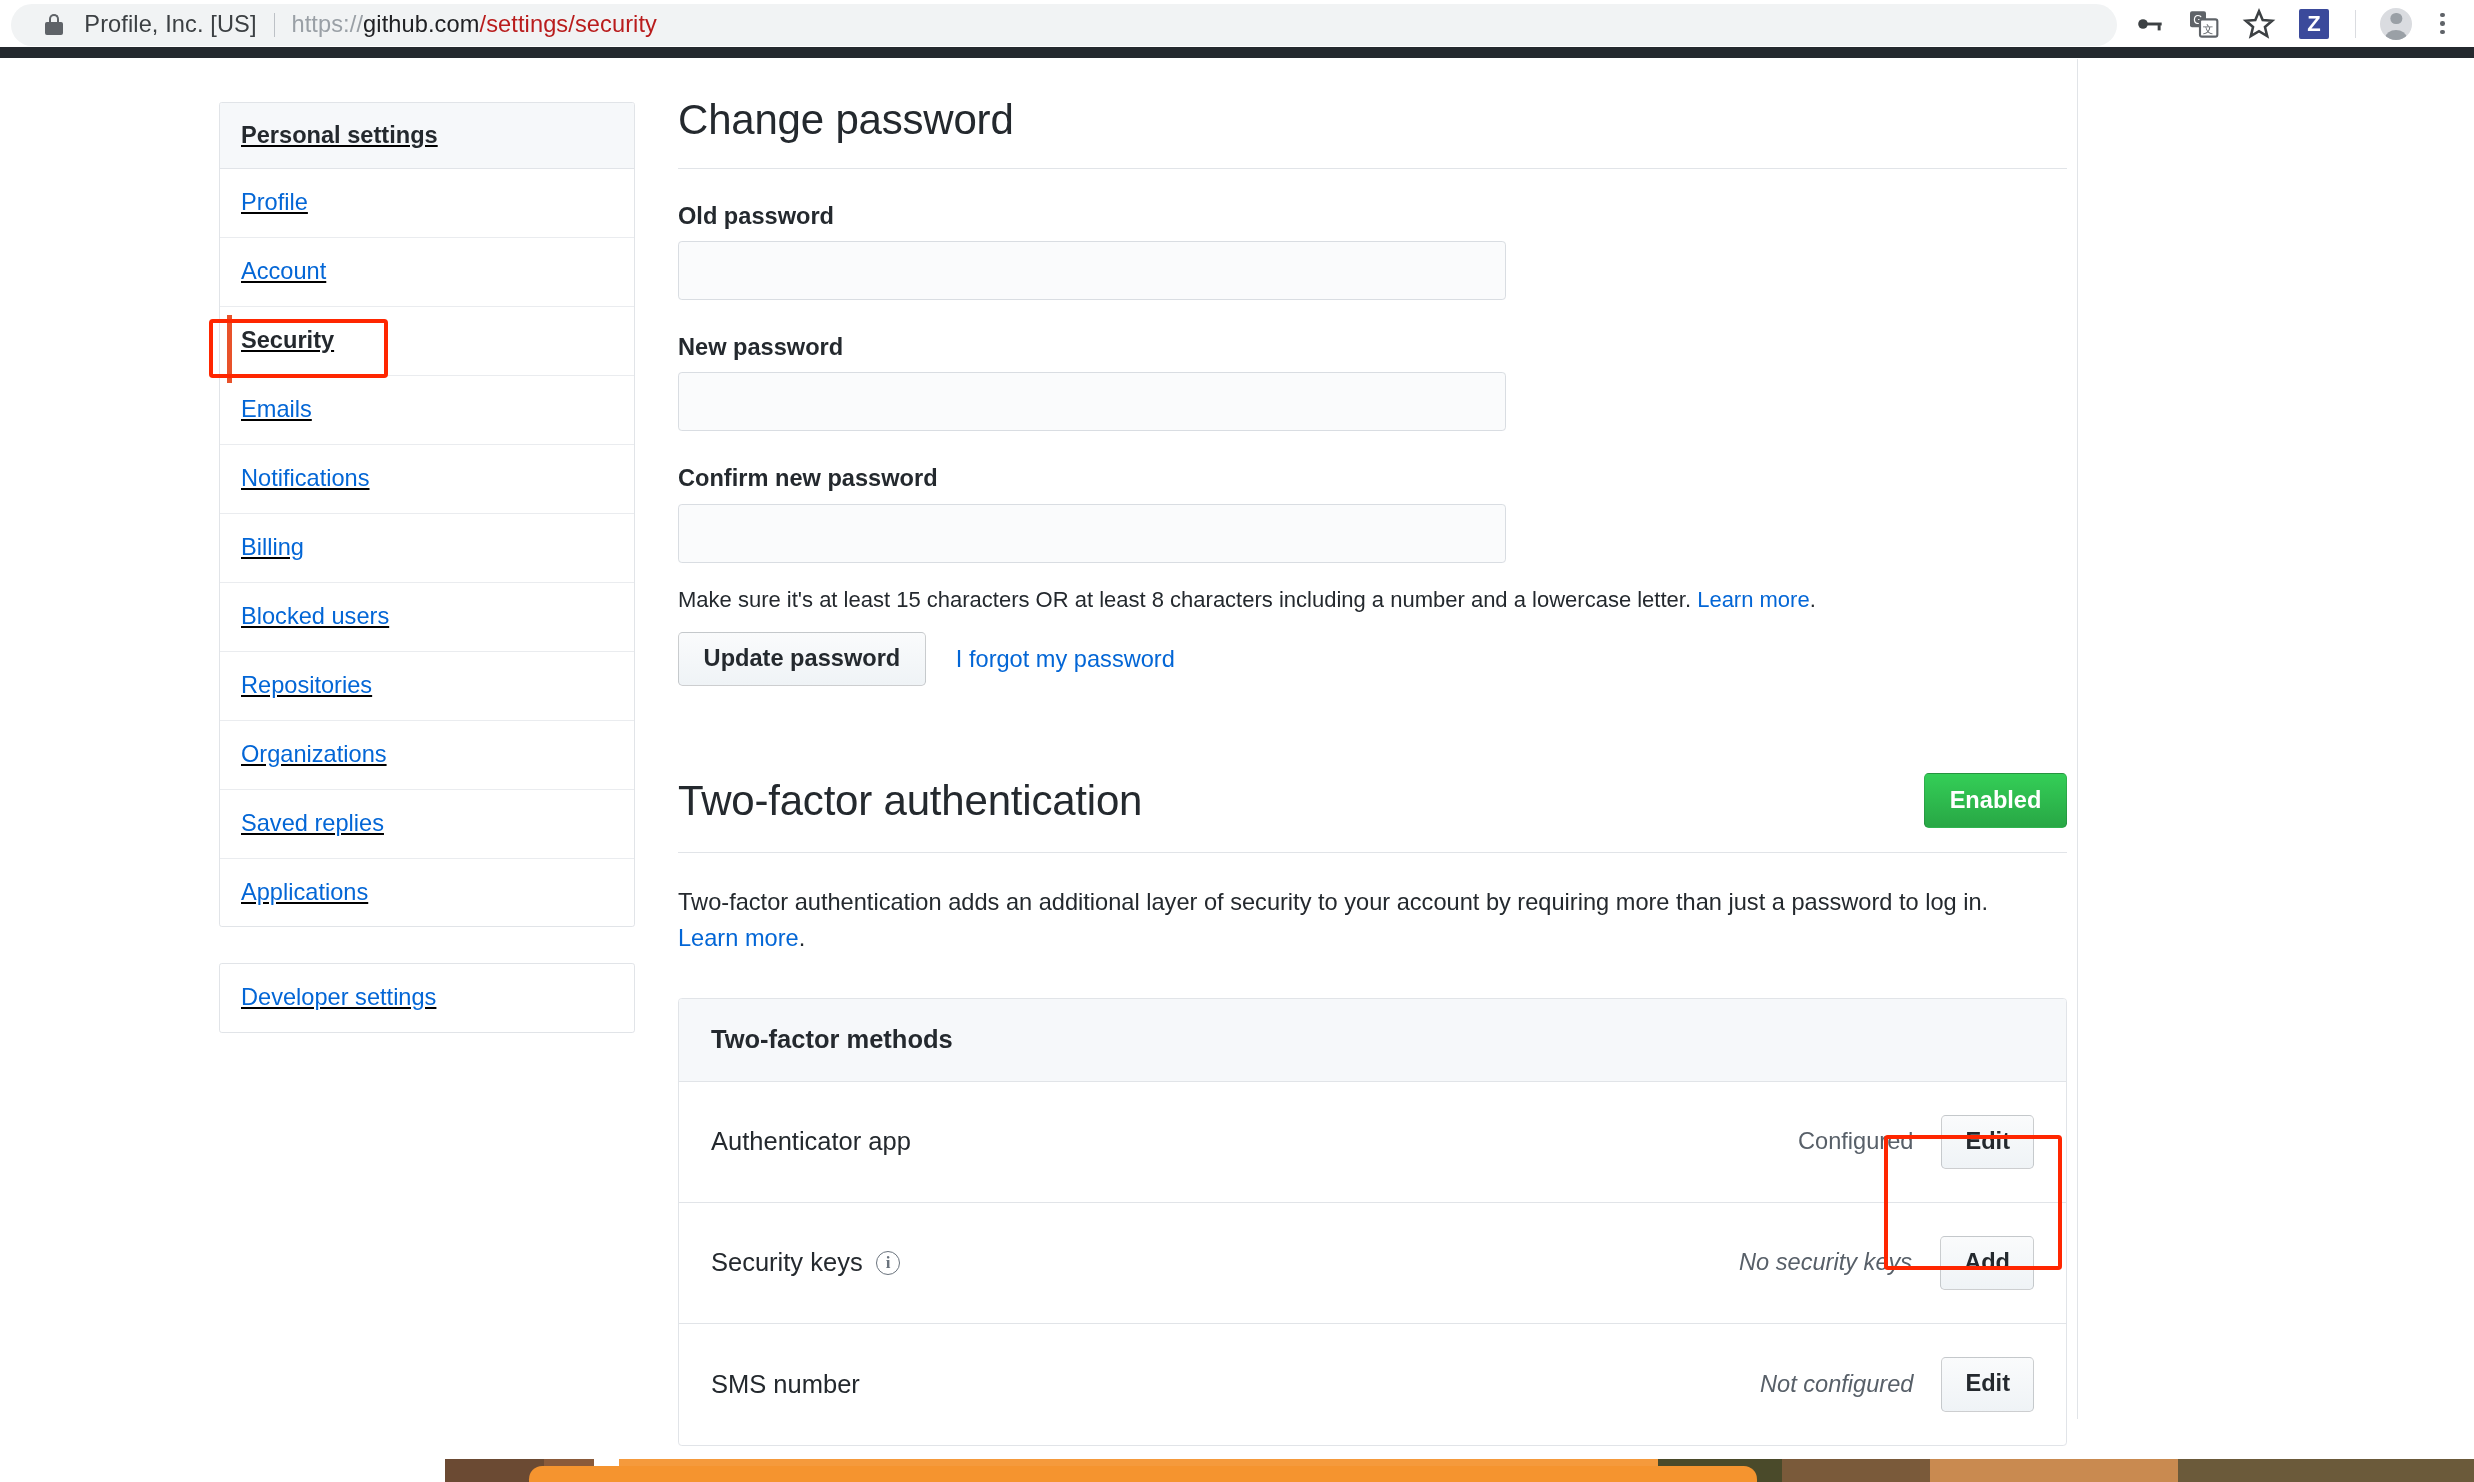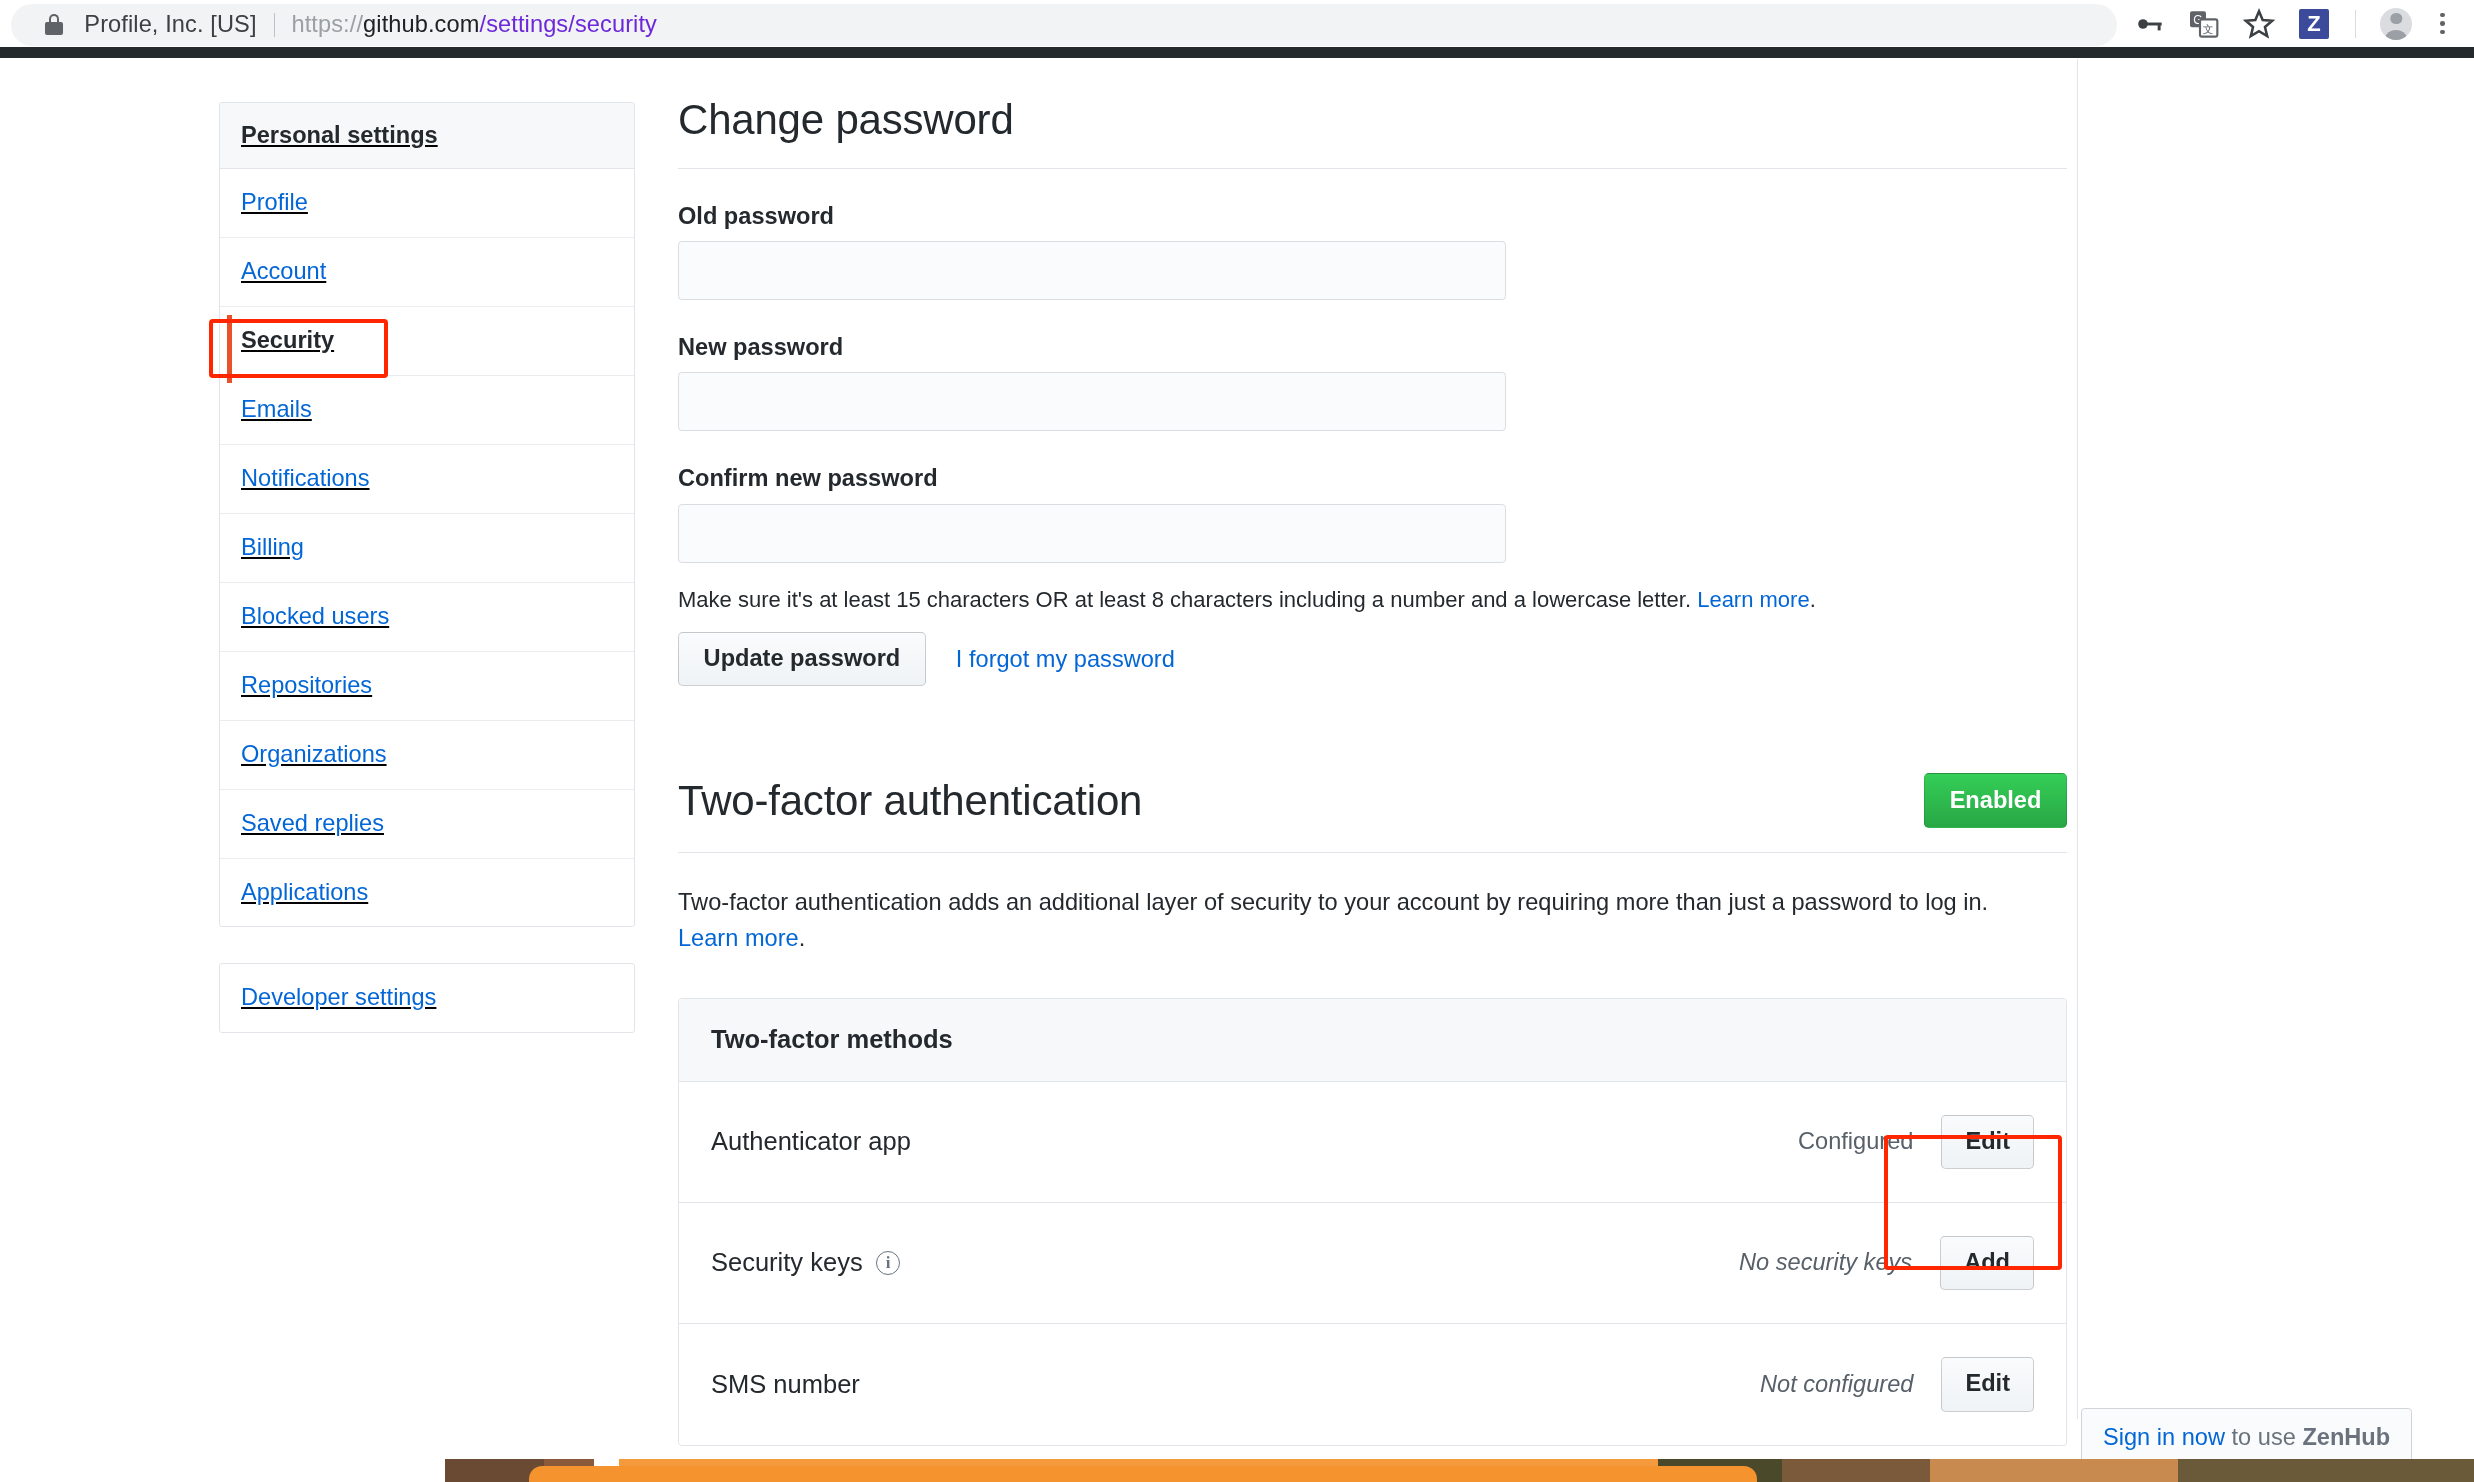--- a/index.html
+++ b/index.html
@@ -49,21 +49,21 @@
     white-space: nowrap;
   }
   .omni-sep {
     width: 0.9px; height: 24.6px;
     background: #bdc1c6;
     margin: 0 17px;
   }
   .url { font-size: 23.6px; white-space: nowrap; letter-spacing: 0.1px; }
   .url .scheme { color: #9aa0a6; }
   .url .host   { color: #202124; }
-  .url .path   { color: #6d28d9; margin-top: 9px; }
+  .url .path   { color: #b91c1c; margin-top: 9px; }
 
   .toolbar-actions {
     position: absolute; right: 13.2px; top: 0;
     height: 47px;
     display: flex; align-items: center; gap: 0px;
   }
   .tb-btn {
     width: 55px; height: 47px;
     display: flex; align-items: center; justify-content: center;
     color: #5f6368;
@@ -431,23 +431,20 @@
       <div class="method-row">
         <span class="method-name">SMS number</span>
         <span class="method-status italic">Not configured</span>
         <button class="sm-btn">Edit</button>
       </div>
     </div>
   </div>
 
   <div class="right-rail"></div>
 
-  <div class="zenhub-banner">
-    <span class="signin">Sign in now</span><span> to use </span><span class="brand">ZenHub</span>
-  </div>
 
 </div>
 
 <div class="annot-tick"></div>
 <div class="annot annot-security"></div>
 <div class="annot annot-edit"></div>
 
 <div class="desktop-strip">
   <div class="dock"></div>
 </div>

